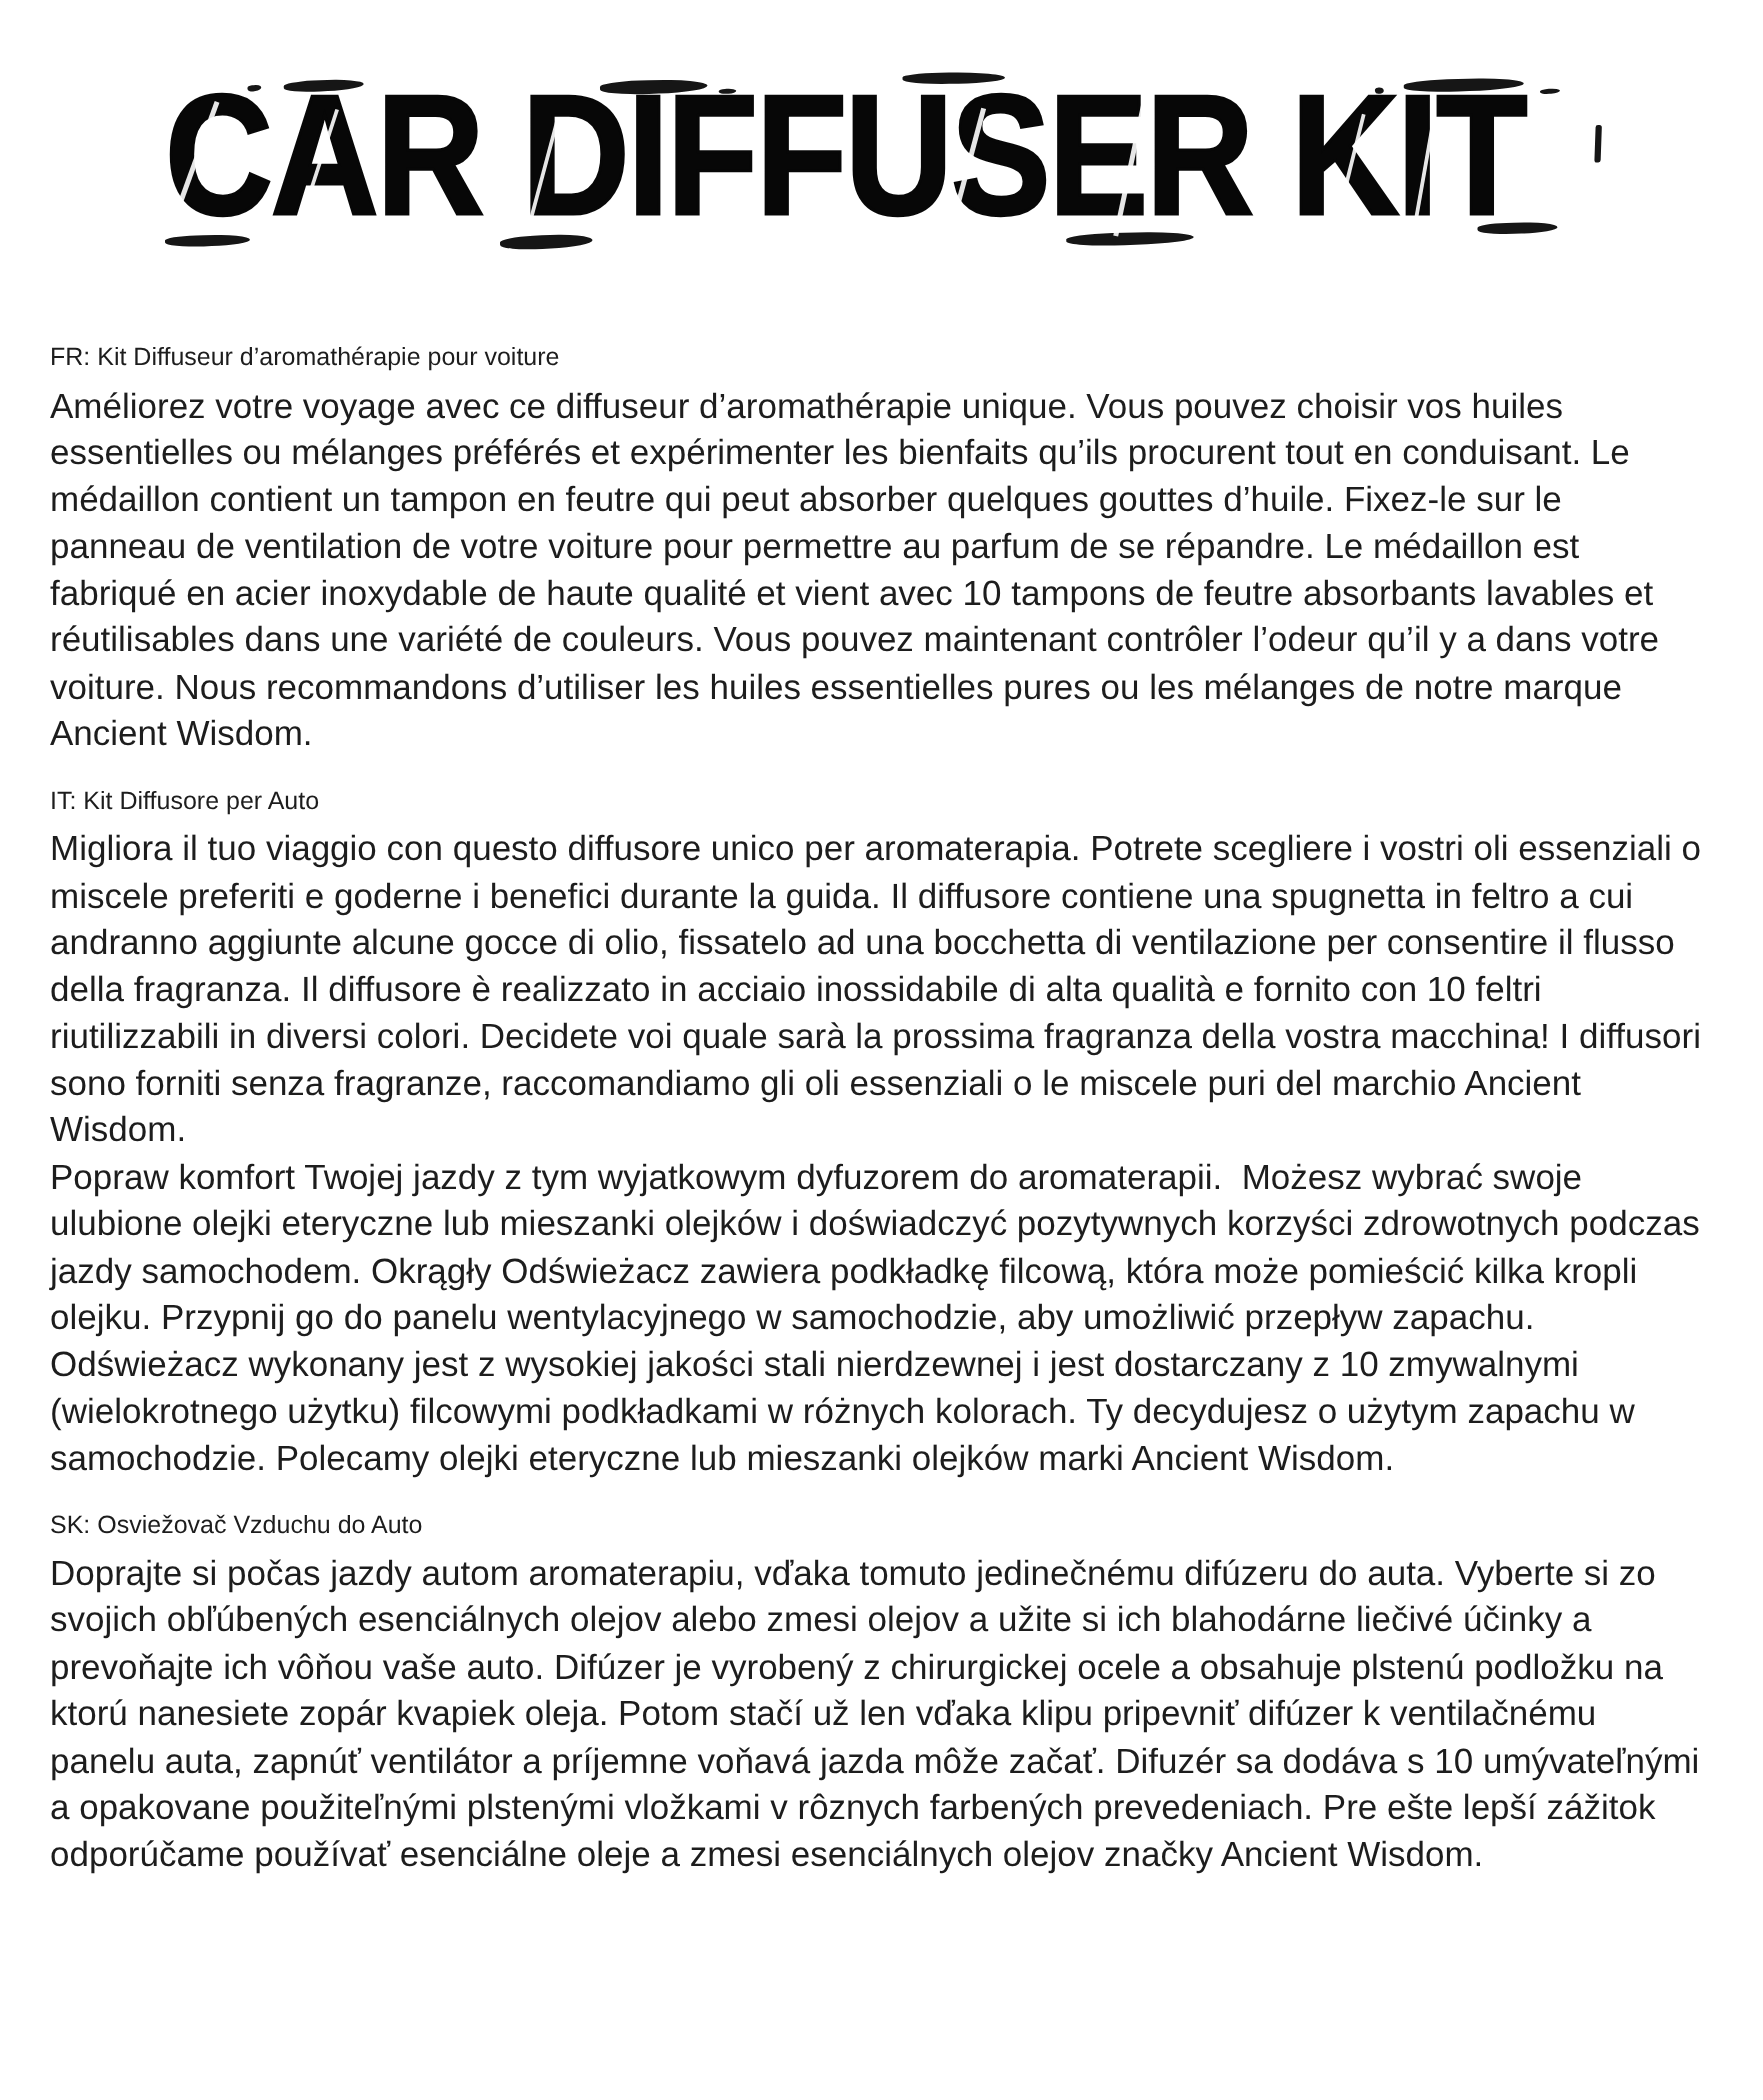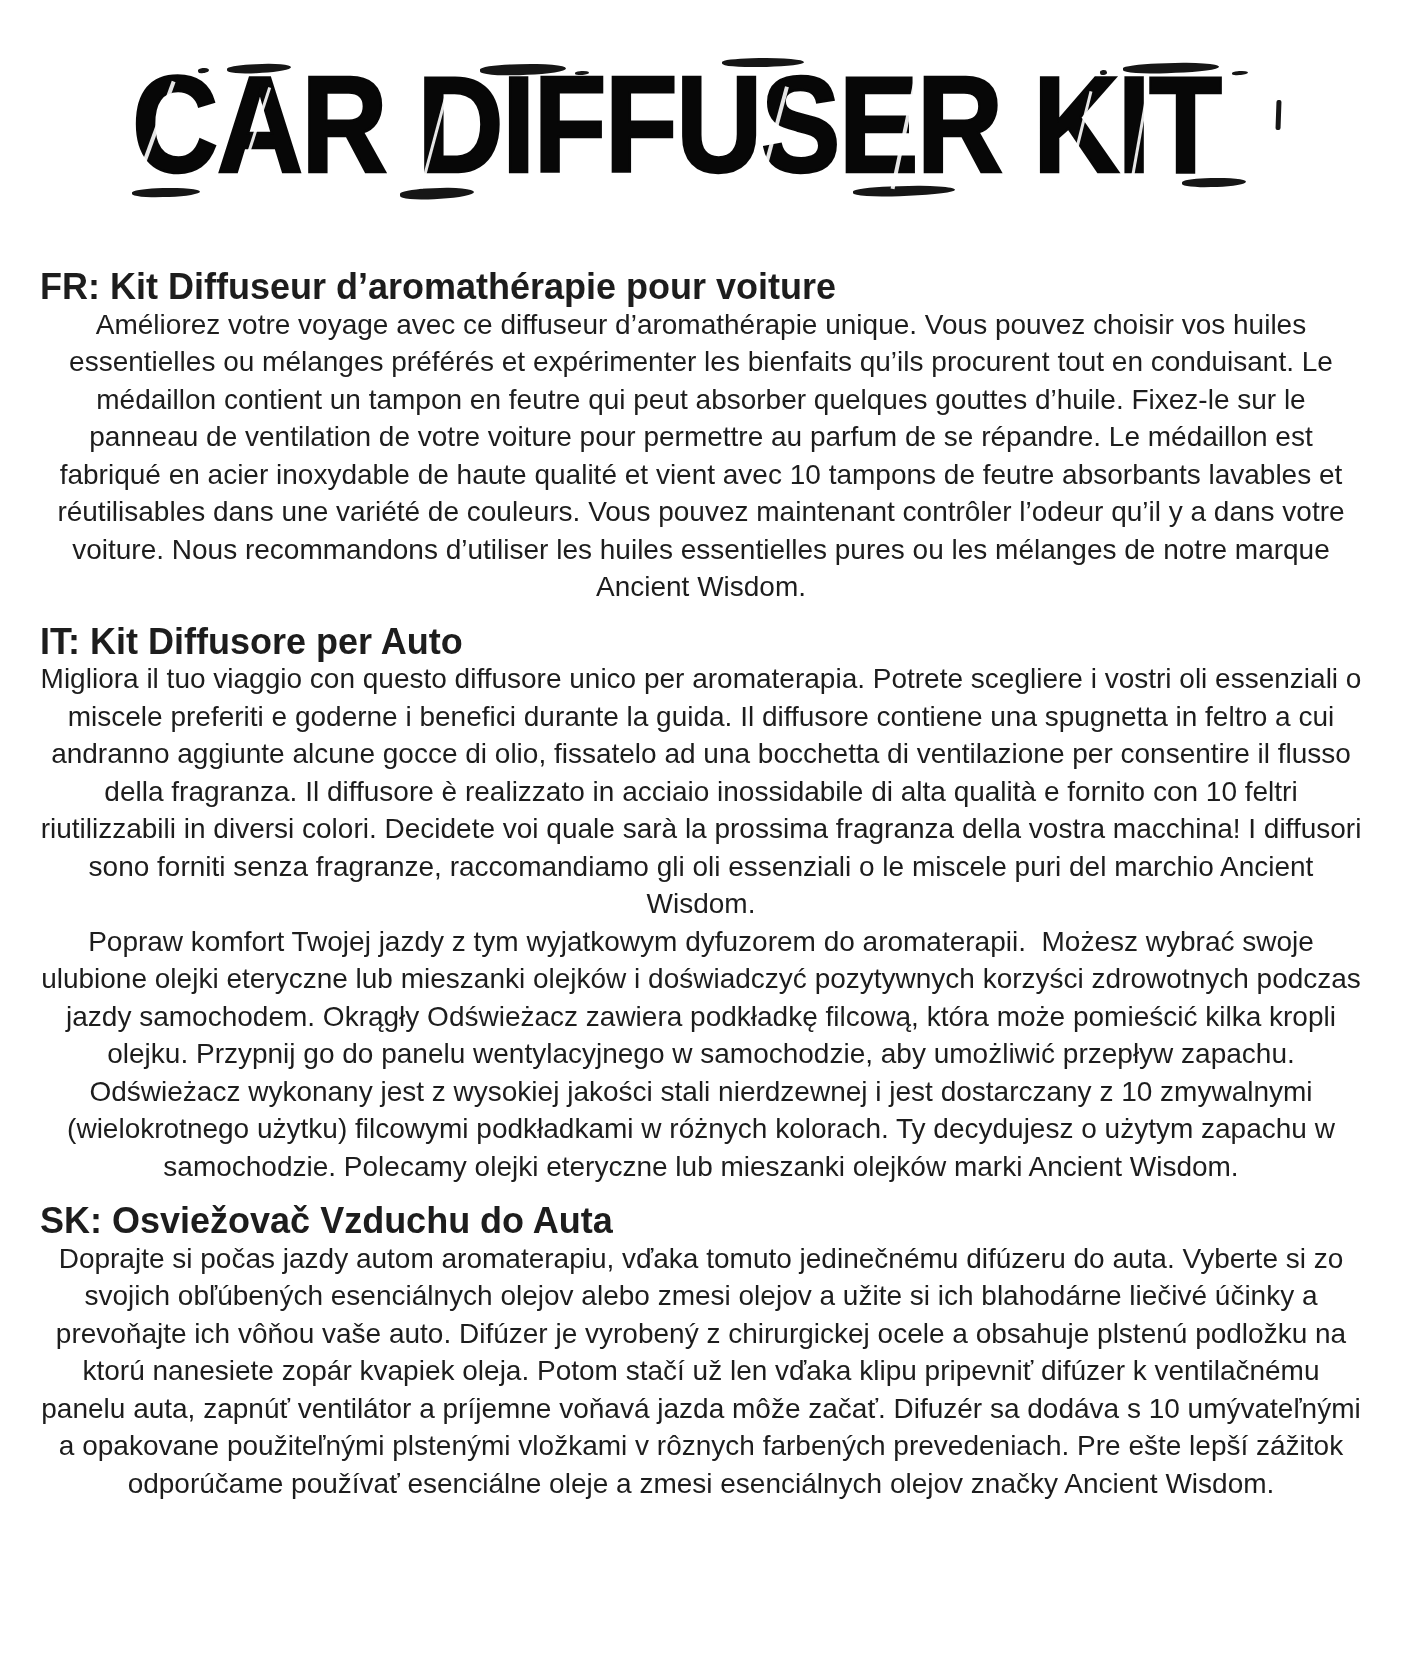--- a/index.html
+++ b/index.html
@@ -53,34 +53,33 @@
   }
 
   
   .content {
     position: absolute;
     left: 40px;
     top: 268px;
     width: 1322px;
   }
   .section h2 {
-    font-size: 36px;
+    font-size: 20px;
     line-height: 37.5px;
-    font-weight: 700;
+    font-weight: 400;
     margin: 17px 0 0 0;
     color: #1d1d1d;
   }
   .section:first-child h2 { margin-top: 0; }
   .section p {
     font-size: 28px;
     line-height: 37.5px;
     margin: 0;
     color: #1d1d1d;
     white-space: pre-wrap;
-    text-align: center;
   }
 </style>
 </head>
 <body>
 
 <div class="page">
 
   <div class="title-wrap">
     <div class="title-text">CAR DIFFUSER KIT</div>
   </div>
@@ -121,18 +120,18 @@
     <div class="section">
       <h2>IT: Kit Diffusore per Auto</h2>
       <p>Migliora il tuo viaggio con questo diffusore unico per aromaterapia. Potrete scegliere i vostri oli essenziali o miscele preferiti e goderne i benefici durante la guida. Il diffusore contiene una spugnetta in feltro a cui andranno aggiunte alcune gocce di olio, fissatelo ad una bocchetta di ventilazione per consentire il flusso della fragranza. Il diffusore è realizzato in acciaio inossidabile di alta qualità e fornito con 10 feltri riutilizzabili in diversi colori. Decidete voi quale sarà la prossima fragranza della vostra macchina! I diffusori sono forniti senza fragranze, raccomandiamo gli oli essenziali o le miscele puri del marchio Ancient Wisdom.</p>
     </div>
 
     <div class="section">
       <p>Popraw komfort Twojej jazdy z tym wyjatkowym dyfuzorem do aromaterapii.  Możesz wybrać swoje ulubione olejki eteryczne lub mieszanki olejków i doświadczyć pozytywnych korzyści zdrowotnych podczas jazdy samochodem. Okrągły Odświeżacz zawiera podkładkę filcową, która może pomieścić kilka kropli olejku. Przypnij go do panelu wentylacyjnego w samochodzie, aby umożliwić przepływ zapachu. Odświeżacz wykonany jest z wysokiej jakości stali nierdzewnej i jest dostarczany z 10 zmywalnymi (wielokrotnego użytku) filcowymi podkładkami w różnych kolorach. Ty decydujesz o użytym zapachu w samochodzie. Polecamy olejki eteryczne lub mieszanki olejków marki Ancient Wisdom.</p>
     </div>
 
     <div class="section">
-      <h2>SK: Osviežovač Vzduchu do Auta</h2>
+      <h2>SK: Osviežovač Vzduchu do Auto</h2>
       <p>Doprajte si počas jazdy autom aromaterapiu, vďaka tomuto jedinečnému difúzeru do auta. Vyberte si zo svojich obľúbených esenciálnych olejov alebo zmesi olejov a užite si ich blahodárne liečivé účinky a prevoňajte ich vôňou vaše auto. Difúzer je vyrobený z chirurgickej ocele a obsahuje plstenú podložku na ktorú nanesiete zopár kvapiek oleja. Potom stačí už len vďaka klipu pripevniť difúzer k ventilačnému panelu auta, zapnúť ventilátor a príjemne voňavá jazda môže začať. Difuzér sa dodáva s 10 umývateľnými a opakovane použiteľnými plstenými vložkami v rôznych farbených prevedeniach. Pre ešte lepší zážitok odporúčame používať esenciálne oleje a zmesi esenciálnych olejov značky Ancient Wisdom.</p>
     </div>
 
   </div>
 </div>
 
 </body></html>

